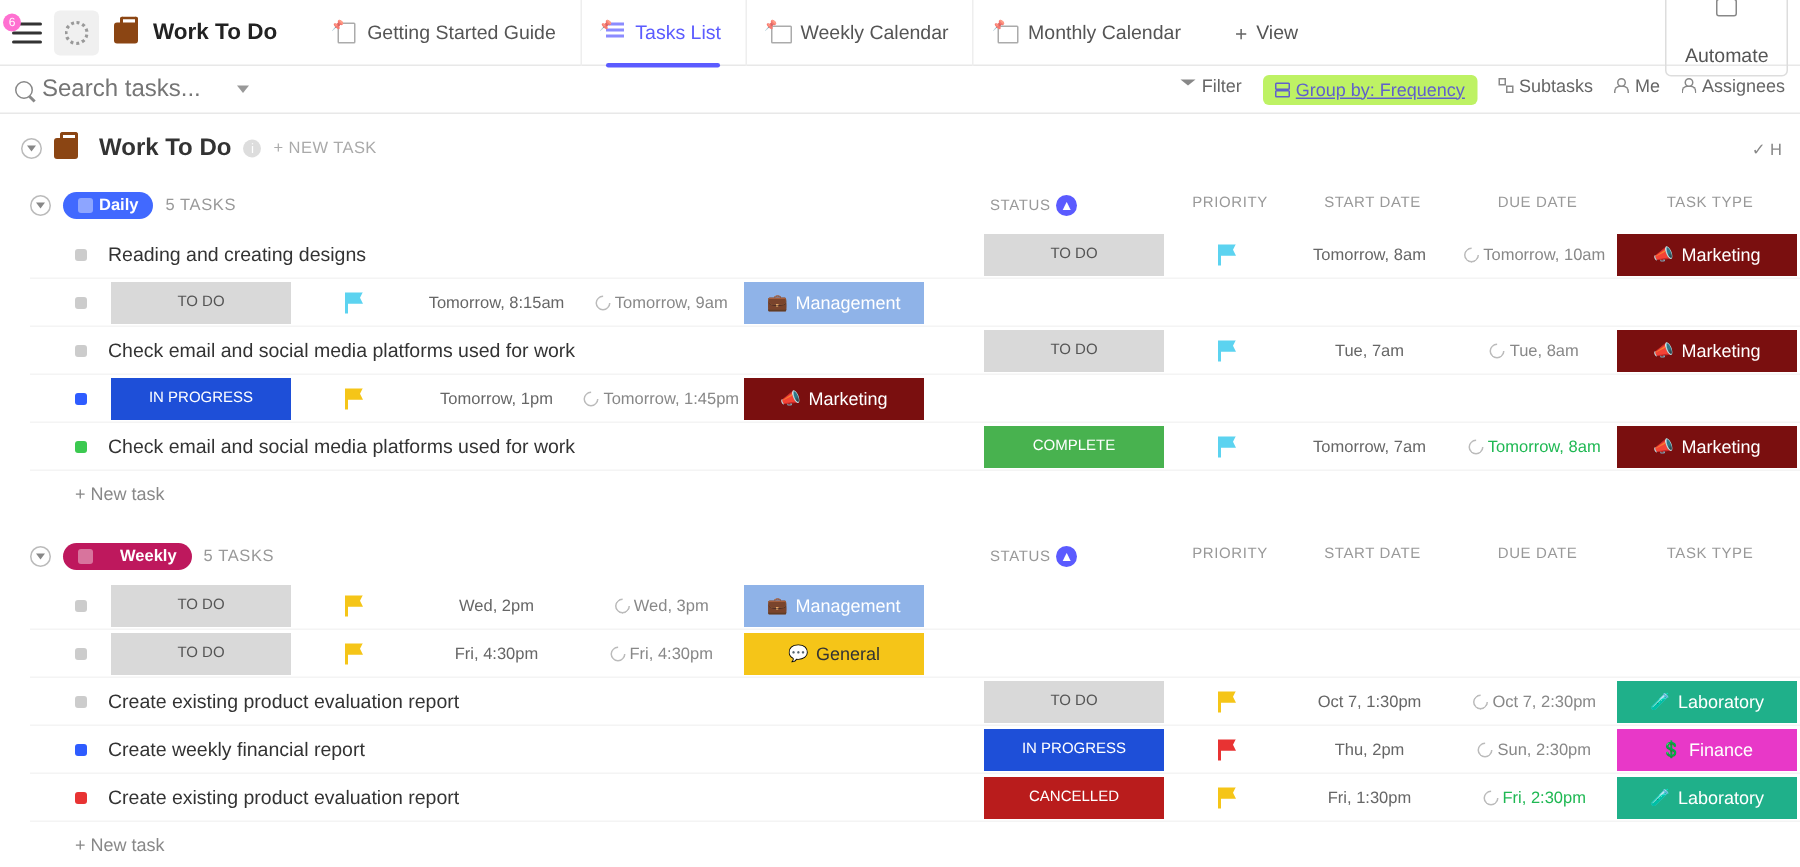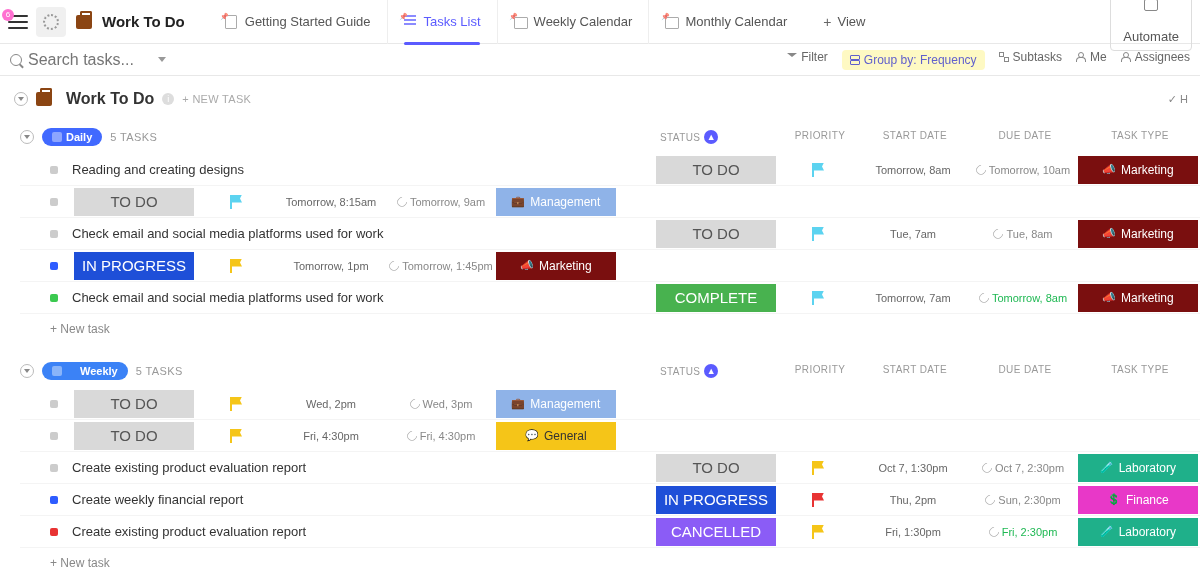--- a/index.html
+++ b/index.html
@@ -30,21 +30,21 @@
 .robot-icon::before{content:'';position:absolute;top:-4px;left:5px;width:2px;height:3px;background:#888;}
 
 .toolbar{display:flex;align-items:center;height:32px;padding:0 10px;border-bottom:1px solid #e8e8e8;font-size:12px;color:#666;}
 .search-box{display:flex;align-items:center;gap:6px;width:170px;}
 .search-icon{width:12px;height:12px;border:1.5px solid #888;border-radius:50%;position:relative;}
 .search-icon::after{content:'';position:absolute;width:5px;height:1.5px;background:#888;transform:rotate(45deg);bottom:-2px;right:-3px;}
 .search-input{border:none;outline:none;font-size:16px;color:#888;width:120px;}
 .chevron-down{width:0;height:0;border-left:4px solid transparent;border-right:4px solid transparent;border-top:5px solid #999;margin-left:4px;}
 .toolbar-right{display:flex;gap:14px;align-items:flex-start;}
 .toolbar-item{display:flex;align-items:center;gap:4px;cursor:pointer;}
-.toolbar-item.highlighted{background:#fef9c3;padding:3px 8px;border-radius:4px;color:#6060cc;}
+.toolbar-item.highlighted{background:#bef264;padding:3px 8px;border-radius:4px;color:#6060cc;text-decoration:underline;}
 .filter-icon{width:10px;height:8px;position:relative;}
 .filter-icon::before{content:'';position:absolute;border-top:4px solid #888;border-left:5px solid transparent;border-right:5px solid transparent;}
 .stack-icon{width:10px;height:10px;position:relative;}
 .stack-icon::before{content:'';position:absolute;width:8px;height:3px;border:1px solid currentColor;border-radius:1px;}
 .stack-icon::after{content:'';position:absolute;width:8px;height:3px;border:1px solid currentColor;border-radius:1px;top:5px;}
 .subtree-icon{width:10px;height:10px;position:relative;}
 .subtree-icon::before{content:'';position:absolute;width:3px;height:3px;border:1px solid #888;left:0;top:0;}
 .subtree-icon::after{content:'';position:absolute;width:3px;height:3px;border:1px solid #888;right:0;bottom:0;}
 .person-icon{width:10px;height:10px;position:relative;}
 .person-icon::before{content:'';position:absolute;width:4px;height:4px;border-radius:50%;border:1px solid #888;left:2px;}
@@ -58,44 +58,44 @@
 .info-icon{width:12px;height:12px;border-radius:50%;background:#ddd;display:inline-flex;align-items:center;justify-content:center;font-size:9px;color:#fff;}
 .new-task-header{color:#aaa;font-size:11px;text-transform:uppercase;letter-spacing:0.3px;cursor:pointer;}
 .hide-link{margin-left:auto;margin-right:12px;color:#888;font-size:11px;cursor:pointer;}
 
 .group{margin-bottom:26px;margin-left:6px;}
 .group-header{display:flex;align-items:center;gap:8px;margin-bottom:8px;}
 .group-collapse{width:14px;height:14px;border:1px solid #bbb;border-radius:50%;display:flex;align-items:center;justify-content:center;cursor:pointer;}
 .group-collapse span{width:0;height:0;border-left:3px solid transparent;border-right:3px solid transparent;border-top:4px solid #888;}
 .group-badge{padding:3px 10px;border-radius:10px;font-size:11px;font-weight:600;color:#fff;display:flex;align-items:center;gap:4px;}
 .group-badge.daily{background:#4169ff;}
-.group-badge.weekly{background:#3b82f6;gap:18px;}
+.group-badge.weekly{background:#be185d;gap:18px;}
 .cal-mini{width:10px;height:10px;background:rgba(255,255,255,0.4);border-radius:2px;}
 .task-count{color:#999;font-size:11px;text-transform:uppercase;letter-spacing:0.4px;}
 .col-headers{display:flex;margin-left:auto;font-size:10px;color:#999;text-transform:uppercase;letter-spacing:0.4px;}
 .col-h{text-align:center;}
 .col-status{width:120px;display:flex;align-items:center;justify-content:flex-start;gap:4px;}
 .col-priority{width:80px;}
 .col-start{width:110px;}
 .col-due{width:110px;}
 .col-type{width:120px;}
 .sort-badge{width:14px;height:14px;background:#5b5bff;color:#fff;border-radius:50%;font-size:9px;display:flex;align-items:center;justify-content:center;}
 
 .task-row{display:flex;align-items:center;height:32px;border-bottom:1px solid #f4f4f4;padding-left:30px;}
 .task-box{width:8px;height:8px;border-radius:2px;margin-right:14px;}
 .box-gray{background:#ccc;}
 .box-blue{background:#2e5cff;}
 .box-green{background:#3bc950;}
 .box-red{background:#e83333;}
 .task-name{flex:1;color:#333;}
-.status-cell{width:120px;height:28px;display:flex;align-items:center;justify-content:center;font-size:15px;font-weight:500;margin:0 2px;}
+.status-cell{width:120px;height:28px;display:flex;align-items:center;justify-content:center;font-size:10px;font-weight:500;margin:0 2px;}
 .st-todo{background:#d9d9d9;color:#555;}
 .st-progress{background:#1e4fd8;color:#fff;}
 .st-complete{background:#48b24f;color:#fff;}
-.st-cancelled{background:#8b5cf6;color:#fff;}
+.st-cancelled{background:#b91c1c;color:#fff;}
 .priority-cell{width:80px;display:flex;justify-content:center;}
 .flag{width:12px;height:14px;position:relative;}
 .flag::before{content:'';position:absolute;width:2px;height:14px;background:currentColor;}
 .flag::after{content:'';position:absolute;width:10px;height:8px;background:currentColor;left:2px;clip-path:polygon(0 0,100% 0,80% 50%,100% 100%,0 100%);}
 .flag-cyan{color:#5cd3f0;}
 .flag-yellow{color:#f5c518;}
 .flag-red{color:#e83333;}
 .date-cell{width:110px;text-align:center;font-size:11px;color:#666;}
 .due-cell{width:110px;text-align:center;font-size:11px;color:#888;display:flex;align-items:center;justify-content:center;gap:3px;}
 .recur-icon{width:10px;height:10px;border:1.5px solid #bbb;border-radius:50%;border-top-color:transparent;transform:rotate(45deg);}

